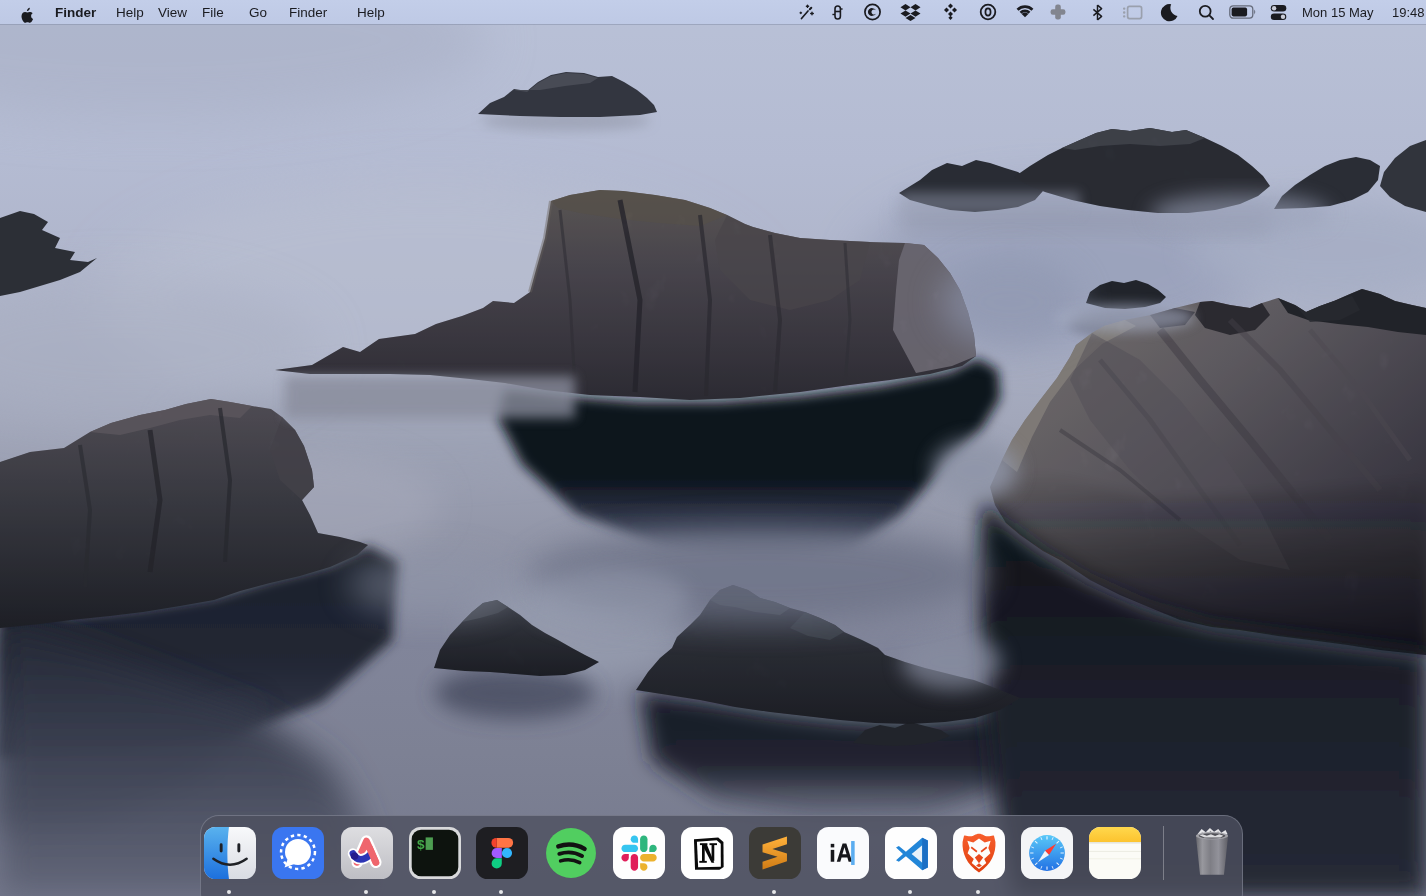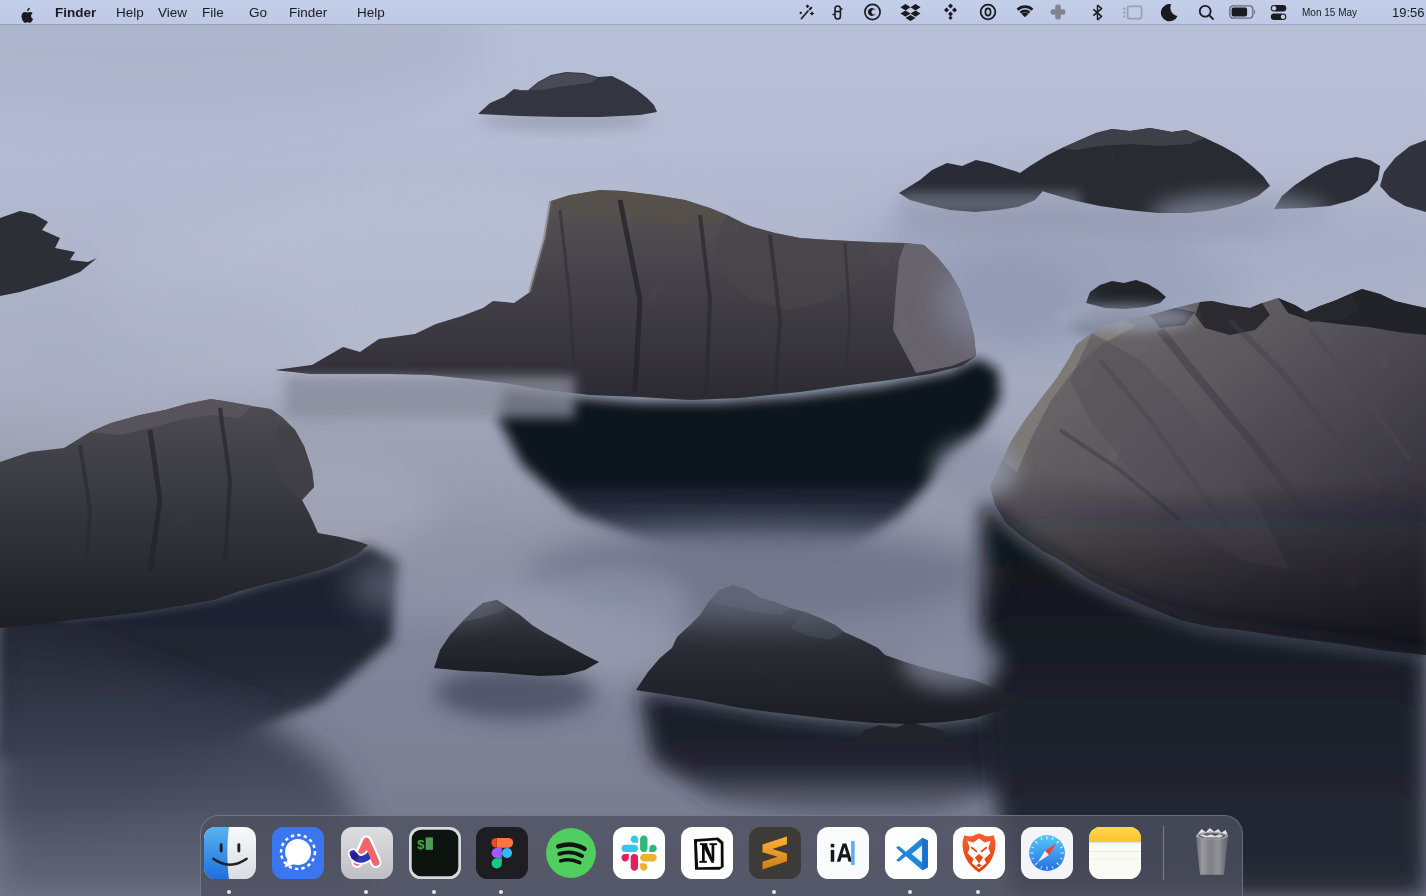--- a/index.html
+++ b/index.html
@@ -313,22 +313,22 @@
           </svg>
         </span>
       <span class="ic" style="left:1268px;width:24px">
           <svg width="23" height="17" viewBox="0 0 23 17" fill="#1a1b20">
             <rect x="1.8" y="1" width="15.5" height="6.6" rx="3.3"></rect>
             <circle cx="5.1" cy="4.3" r="2.2" fill="#c9ccd8"></circle>
             <rect x="1.8" y="9.4" width="15.5" height="6.6" rx="3.3"></rect>
             <circle cx="14" cy="12.7" r="2.2" fill="#c9ccd8"></circle>
           </svg>
         </span>
-      <span class="mitem" style="left:1302px;font-size:10px">Mon 15 May</span>
-      <span class="mitem" style="left:1392px;font-size:13px">19:56</span>
+      <span class="mitem" style="left:1302px;font-size:13px">Mon 15 May</span>
+      <span class="mitem" style="left:1392px;font-size:13px">19:48</span>
     </div>
   </div>
   <div id="dock">
     <svg class="dicon" style="left:3px" width="50" height="50" viewBox="0 0 50 50">
       <defs>
         <clipPath id="rr1">
             <rect width="50" height="50" rx="11"></rect>
           </clipPath>
         <linearGradient id="finL" x1="0" y1="0" x2="0" y2="1">
             <stop offset="0" stop-color="#59b2ee"></stop>

